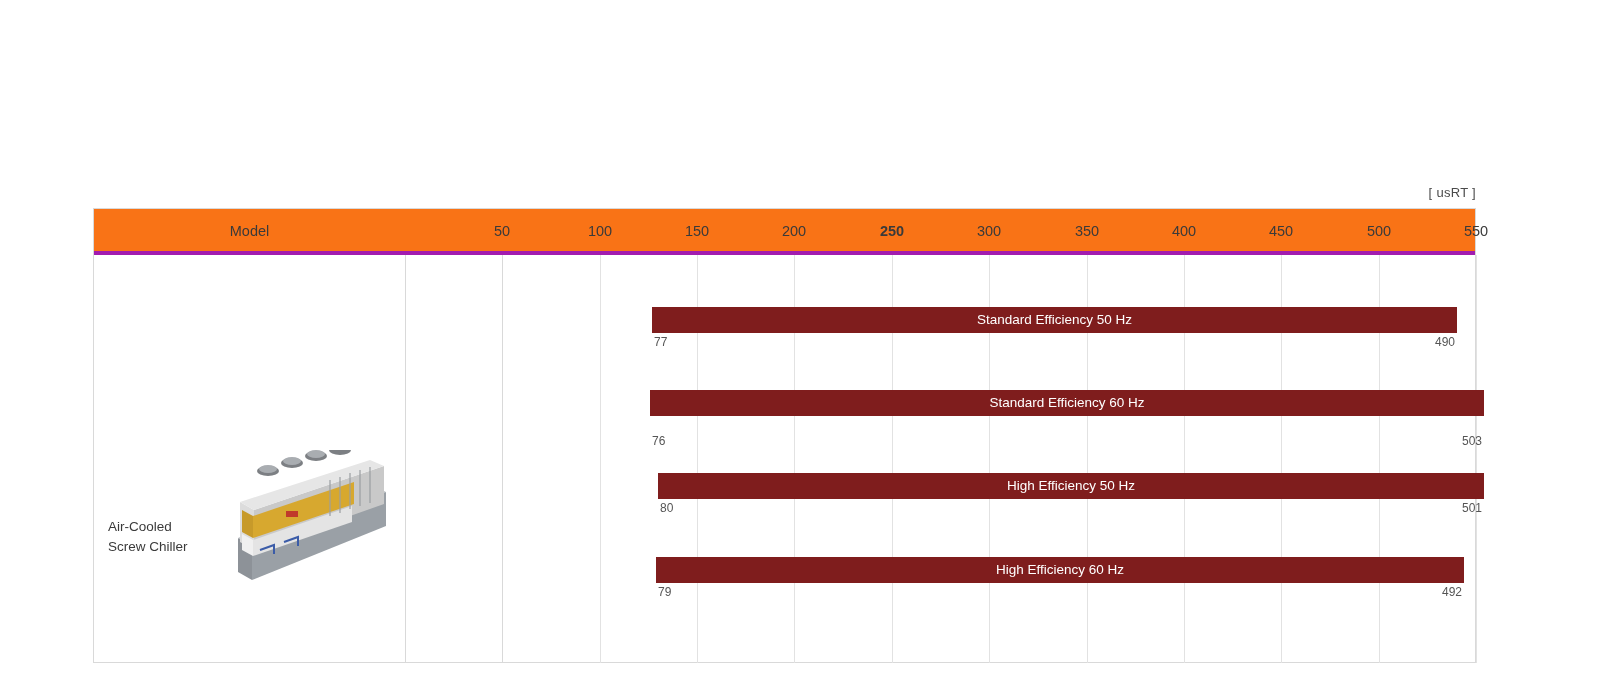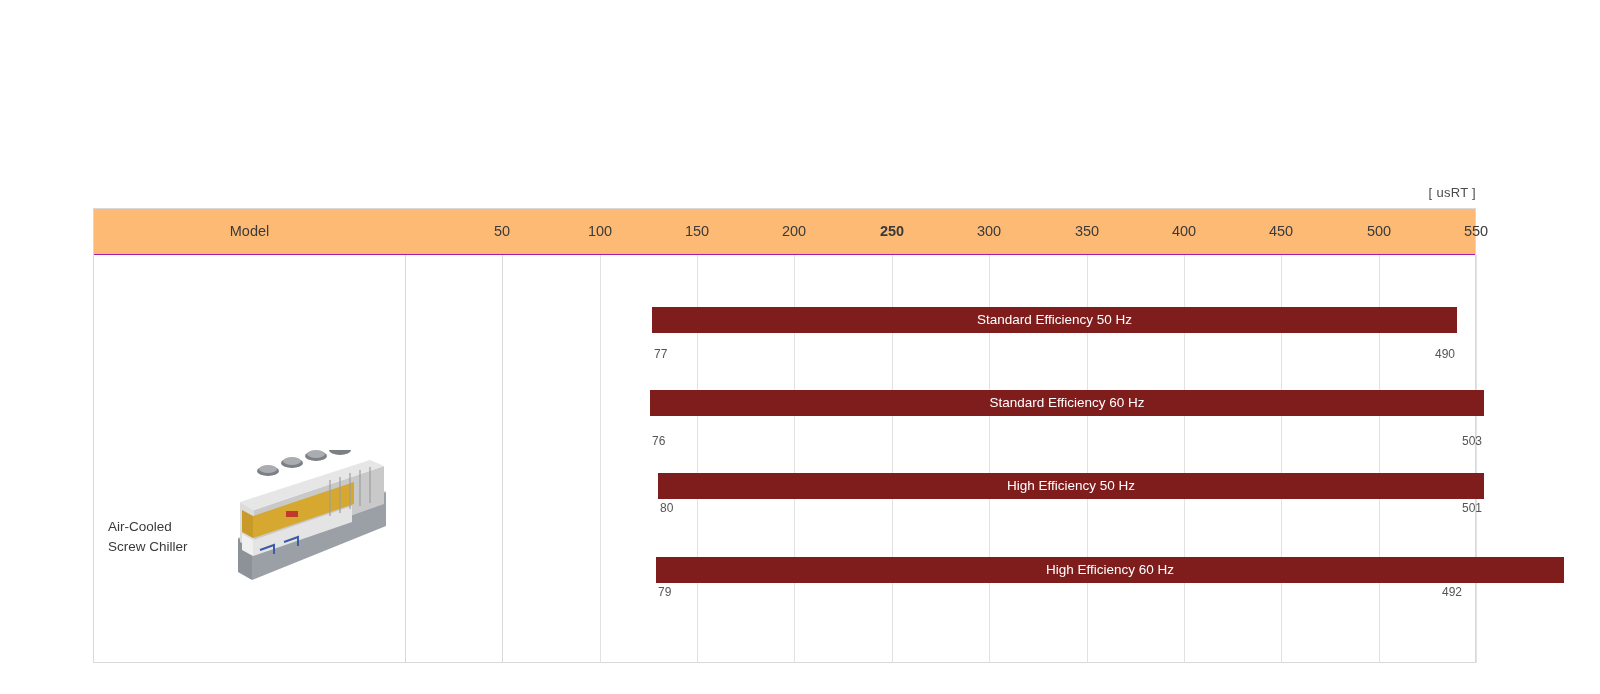--- a/index.html
+++ b/index.html
@@ -42,22 +42,22 @@
     box-sizing: border-box;
   }
 
   
   .header-row {
     position: absolute;
     left: 0;
     top: 0;
     width: 100%;
     height: 46px;
-    background: #fdba74;
-    border-bottom: 1px solid #a21caf;
+    background: #f97316;
+    border-bottom: 4px solid #a21caf;
     box-sizing: border-box;
   }
   .header-model {
     position: absolute;
     left: 0;
     top: 0;
     width: 311px;
     height: 45px;
     line-height: 45px;
     text-align: center;
@@ -217,38 +217,38 @@
           <rect x="52" y="61" width="12" height="6" fill="#c0392b"></rect>
 
           <g stroke="#3b5ca8" stroke-width="2" fill="none">
             <path d="M26 100 L40 95 L40 104"></path>
             <path d="M50 92 L64 87 L64 96"></path>
           </g>
         </svg>
       </div>
 
       <div class="bar" style="left:558px; top:52px; width:805px;">Standard Efficiency 50 Hz</div>
-      <div style="position:absolute; left:558px; top:64px; width:805px; height:34px;border-radius:7px;">
+      <div style="position:absolute; left:558px; top:52px; width:805px; height:34px;border-radius:7px;">
         <span class="bar-min">77</span>
         <span class="bar-max">490</span>
       </div>
 
       <div class="bar" style="left:556px; top:135px; width:834px;">Standard Efficiency 60 Hz</div>
       <div style="position:absolute; left:556px; top:151px; width:834px; height:26px;">
         <span class="bar-min">76</span>
         <span class="bar-max">503</span>
       </div>
 
       <div class="bar" style="left:564px; top:218px; width:826px;">High Efficiency 50 Hz</div>
       <div style="position:absolute; left:564px; top:218px; width:826px; height:26px;">
         <span class="bar-min">80</span>
         <span class="bar-max">501</span>
       </div>
 
-      <div class="bar" style="left:562px; top:302px; width:908px;">High Efficiency 60 Hz</div>
+      <div class="bar" style="left:562px; top:302px; width:808px;">High Efficiency 60 Hz</div>
       <div style="position:absolute; left:562px; top:302px; width:808px; height:26px;">
         <span class="bar-min">79</span>
         <span class="bar-max">492</span>
       </div>
 
     </div>
   </div>
 </div>
 
 </body></html>

